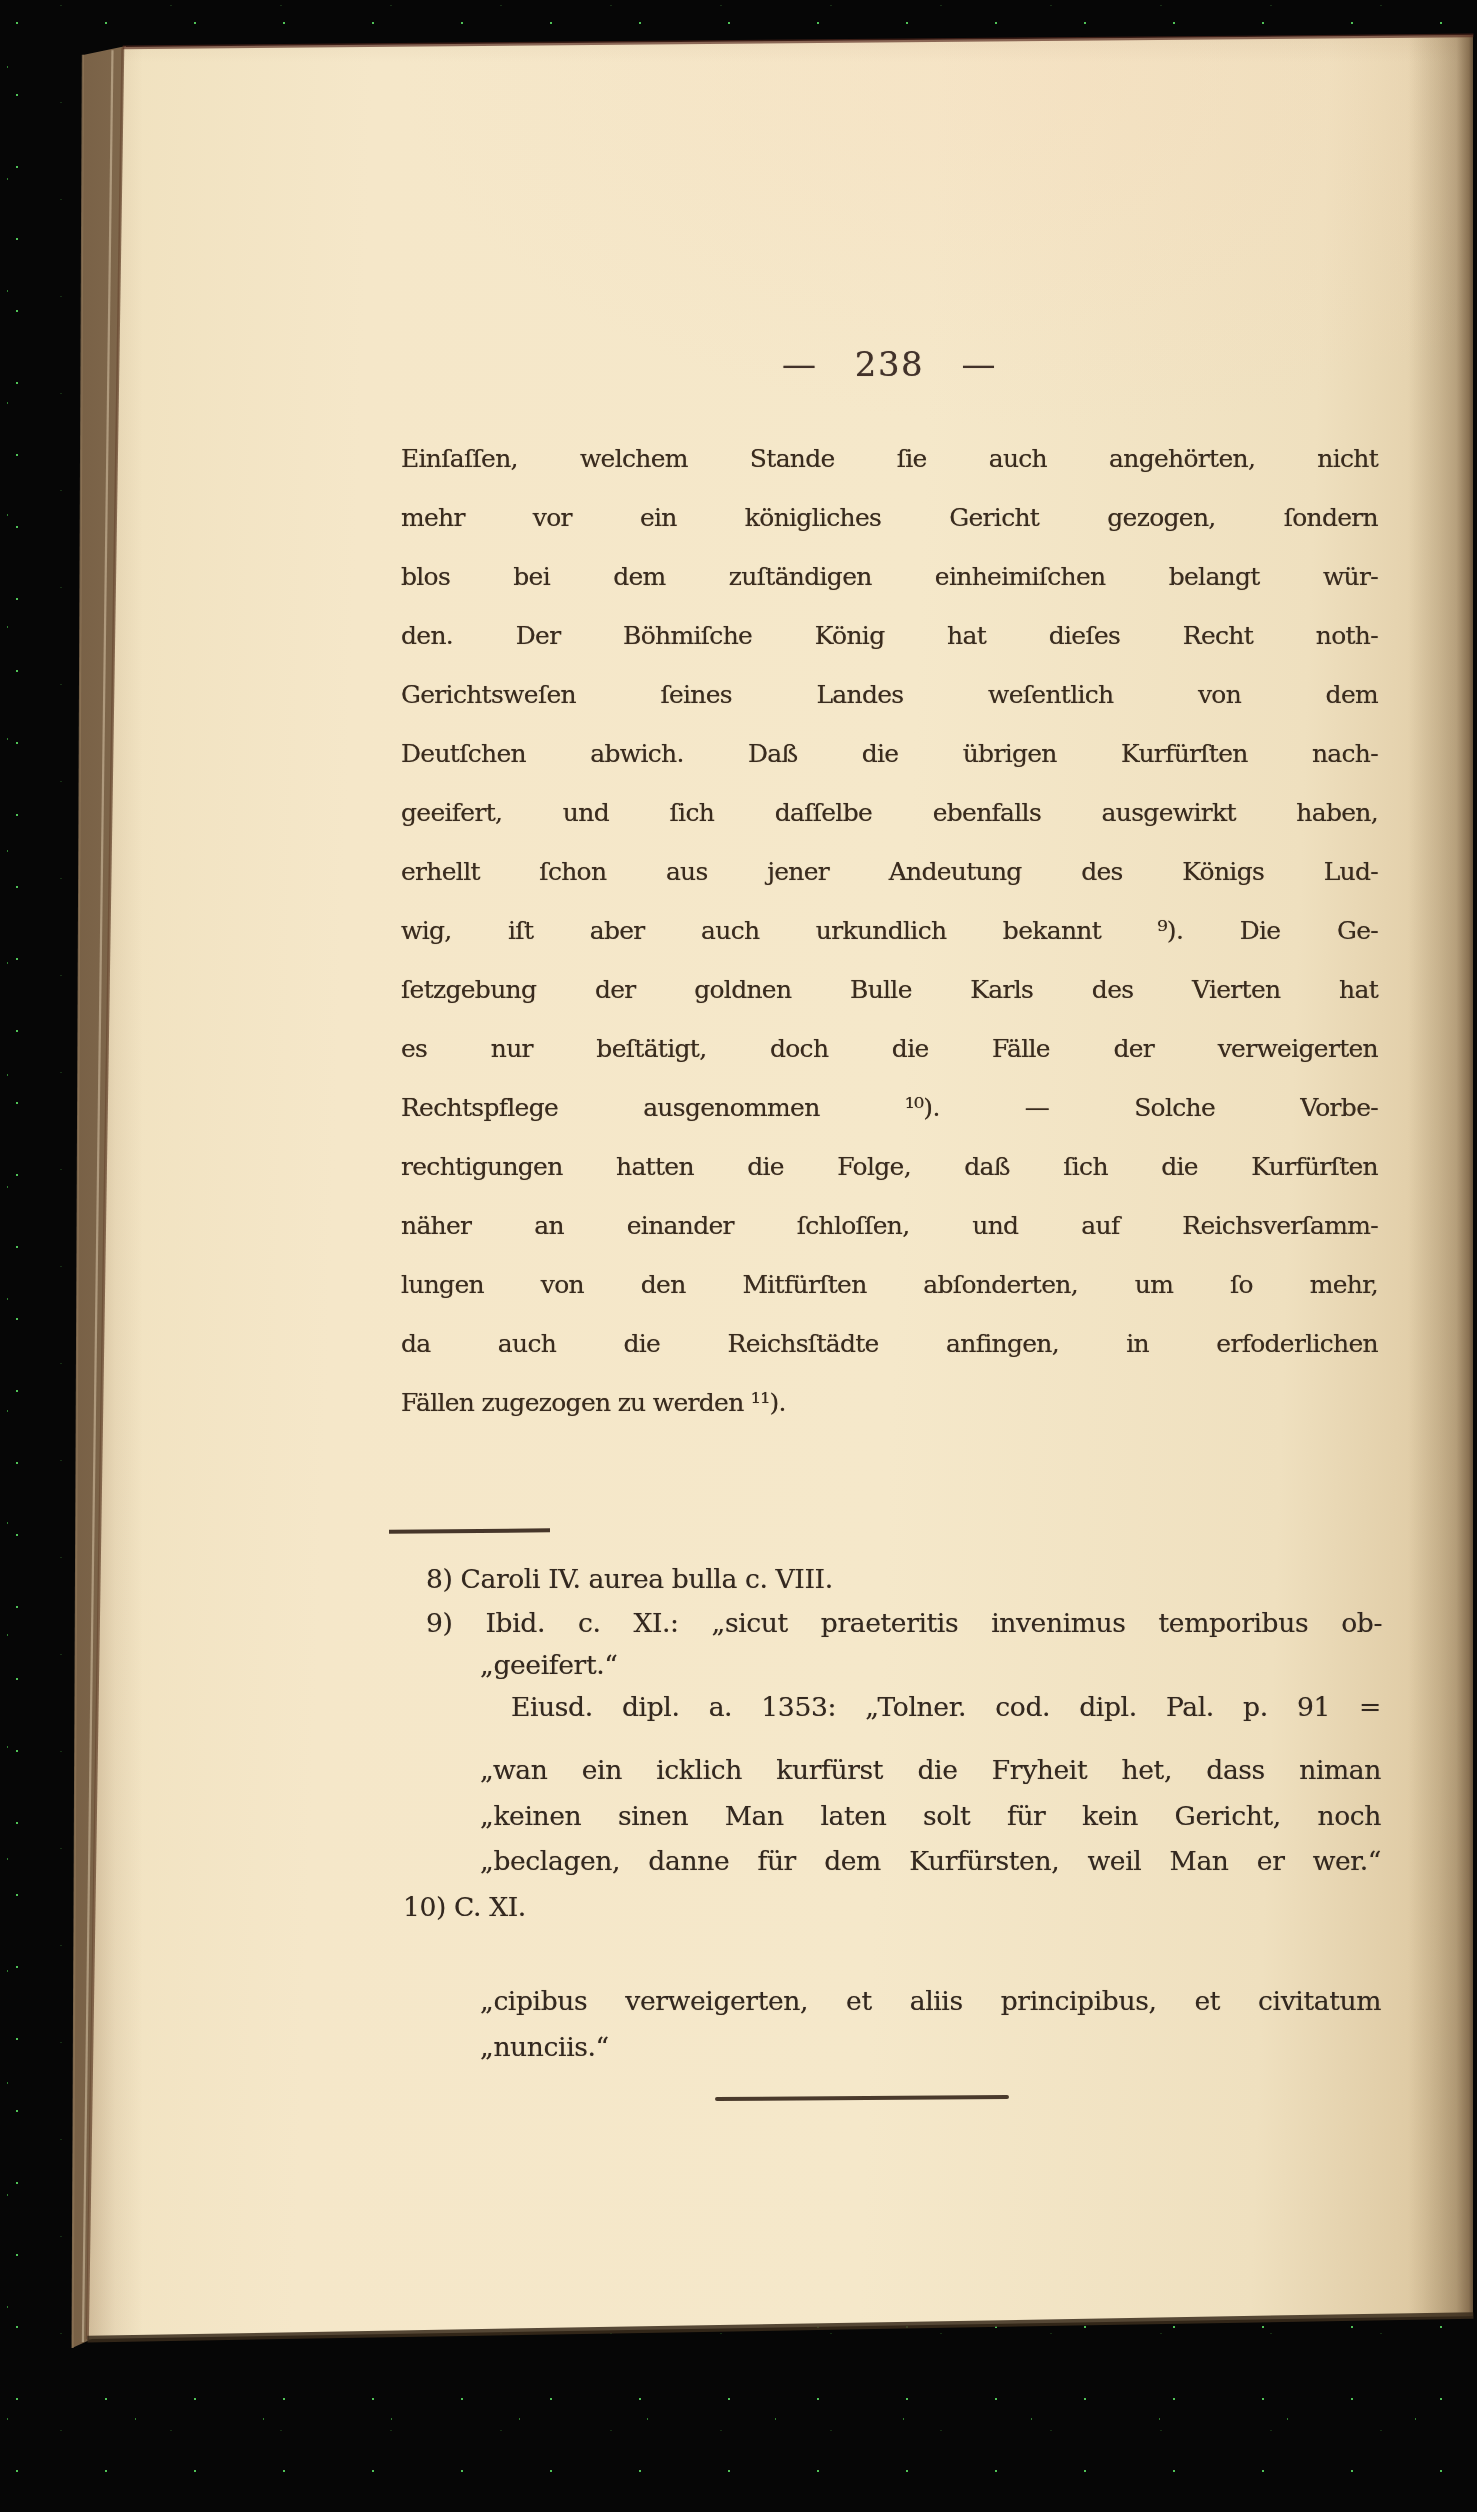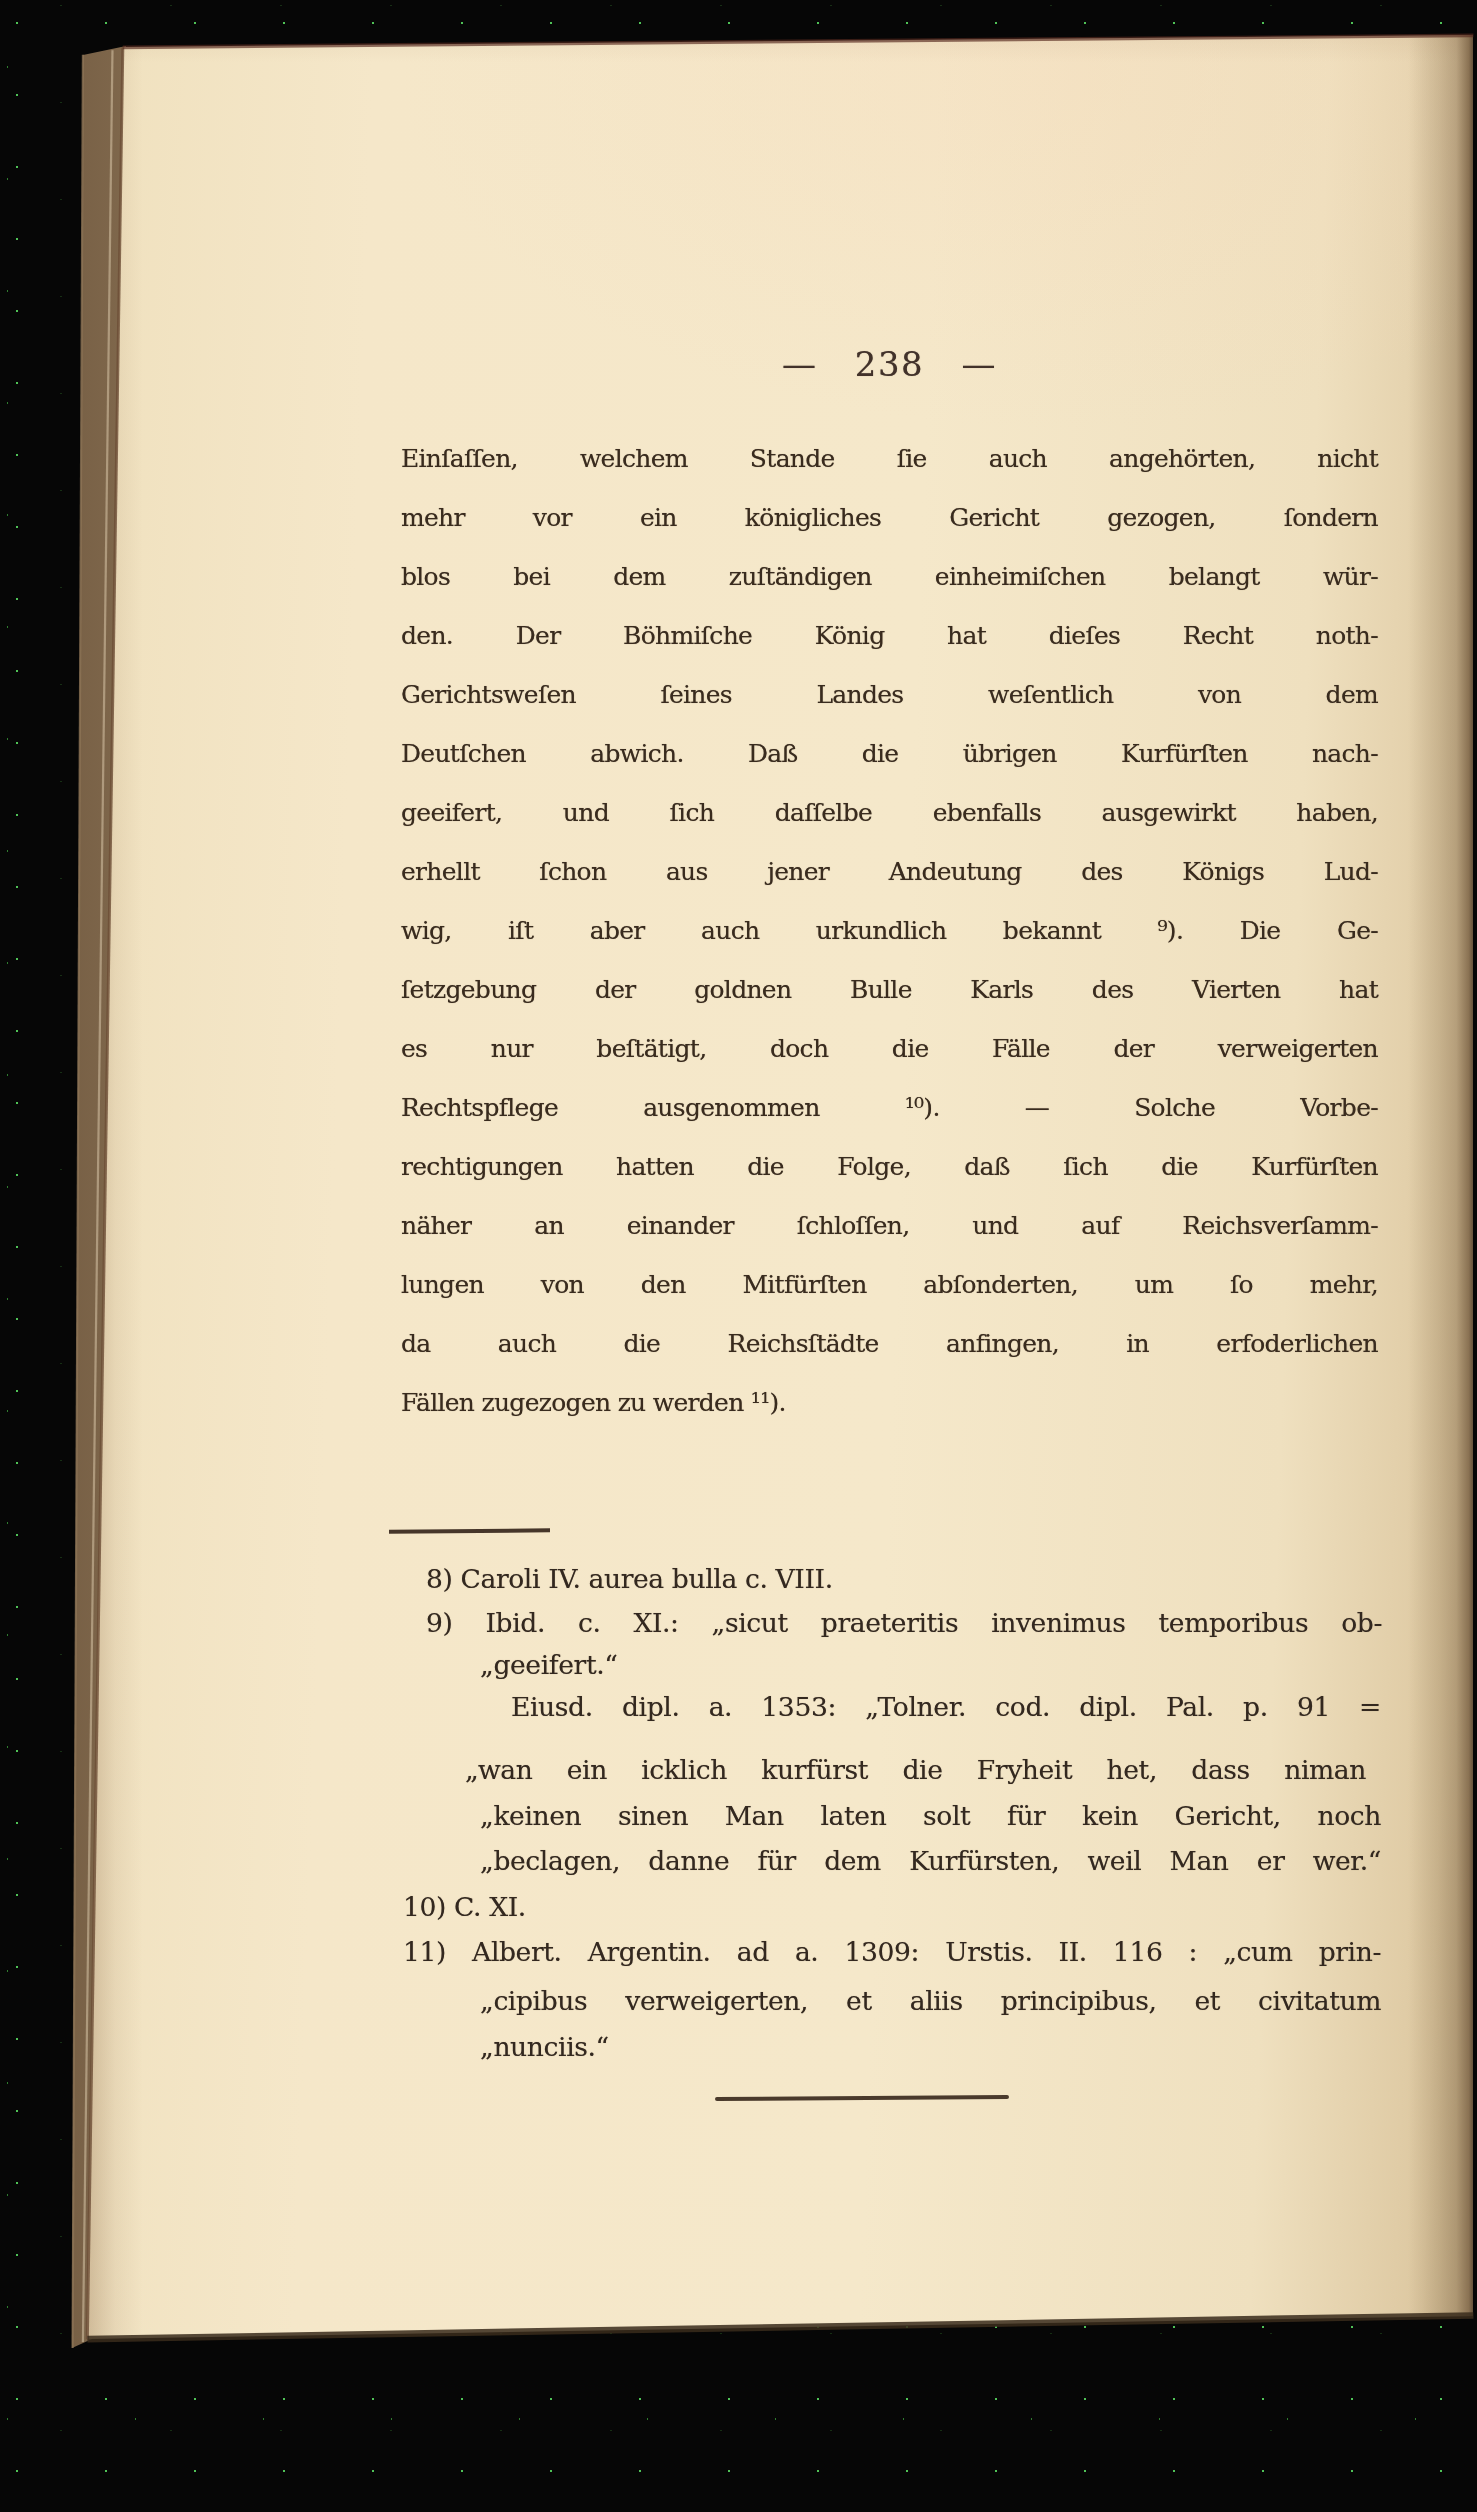--- a/index.html
+++ b/index.html
@@ -83,25 +83,24 @@
     <div class="bl">da auch die Reichsſtädte anfingen, in erfoderlichen</div>
     <div class="bl last">Fällen zugezogen zu werden ¹¹).</div>
   </div>
 
   <div class="fnrule"></div>
 
   <div class="fn" style="left:426px;top:1560px;">8) Caroli IV. aurea bulla c. VIII.</div>
   <div class="fn j" style="left:426px;top:1604px;width:956px;">9) Ibid. c. XI.: „sicut praeteritis invenimus temporibus ob-</div>
   <div class="fn" style="left:480px;top:1646px;">„geeifert.“</div>
   <div class="fn j" style="left:511px;top:1688px;width:870px;">Eiusd. dipl. a. 1353: „Tolner. cod. dipl. Pal. p. 91 =</div>
-  <div class="fn j" style="left:465px;top:1751px;width:901px;">„wan ein icklich kurfürst die Fryheit het, dass niman</div>
+  <div class="fn j" style="left:480px;top:1751px;width:901px;">„wan ein icklich kurfürst die Fryheit het, dass niman</div>
   <div class="fn j" style="left:480px;top:1797px;width:901px;">„keinen sinen Man laten solt für kein Gericht, noch</div>
   <div class="fn j" style="left:480px;top:1842px;width:901px;">„beclagen, danne für dem Kurfürsten, weil Man er wer.“</div>
   <div class="fn" style="left:403px;top:1888px;">10) C. XI.</div>
-  <div class="fn j" style="left:403px;top:1933px;width:978px;">11) Albert. Argentin. ad a. 1309: Urstis. II. 116 : „cum prin-</div>
   <div class="fn j" style="left:480px;top:1982px;width:901px;">„cipibus verweigerten, et aliis principibus, et civitatum</div>
   <div class="fn" style="left:480px;top:2028px;">„nunciis.“</div>
 
   <div class="endrule"></div>
 </div>
 
 <svg class="edges" viewBox="0 0 2000 3400">
   <line x1="112" y1="74" x2="98" y2="3178" stroke="#8d7456" stroke-width="3" opacity="0.8"></line>
   <line x1="152" y1="68" x2="112" y2="3170" stroke="#d8c6a8" stroke-width="3" opacity="0.55"></line>
   <line x1="166" y1="64" x2="118" y2="3166" stroke="#6d4e36" stroke-width="4" opacity="0.8"></line>

